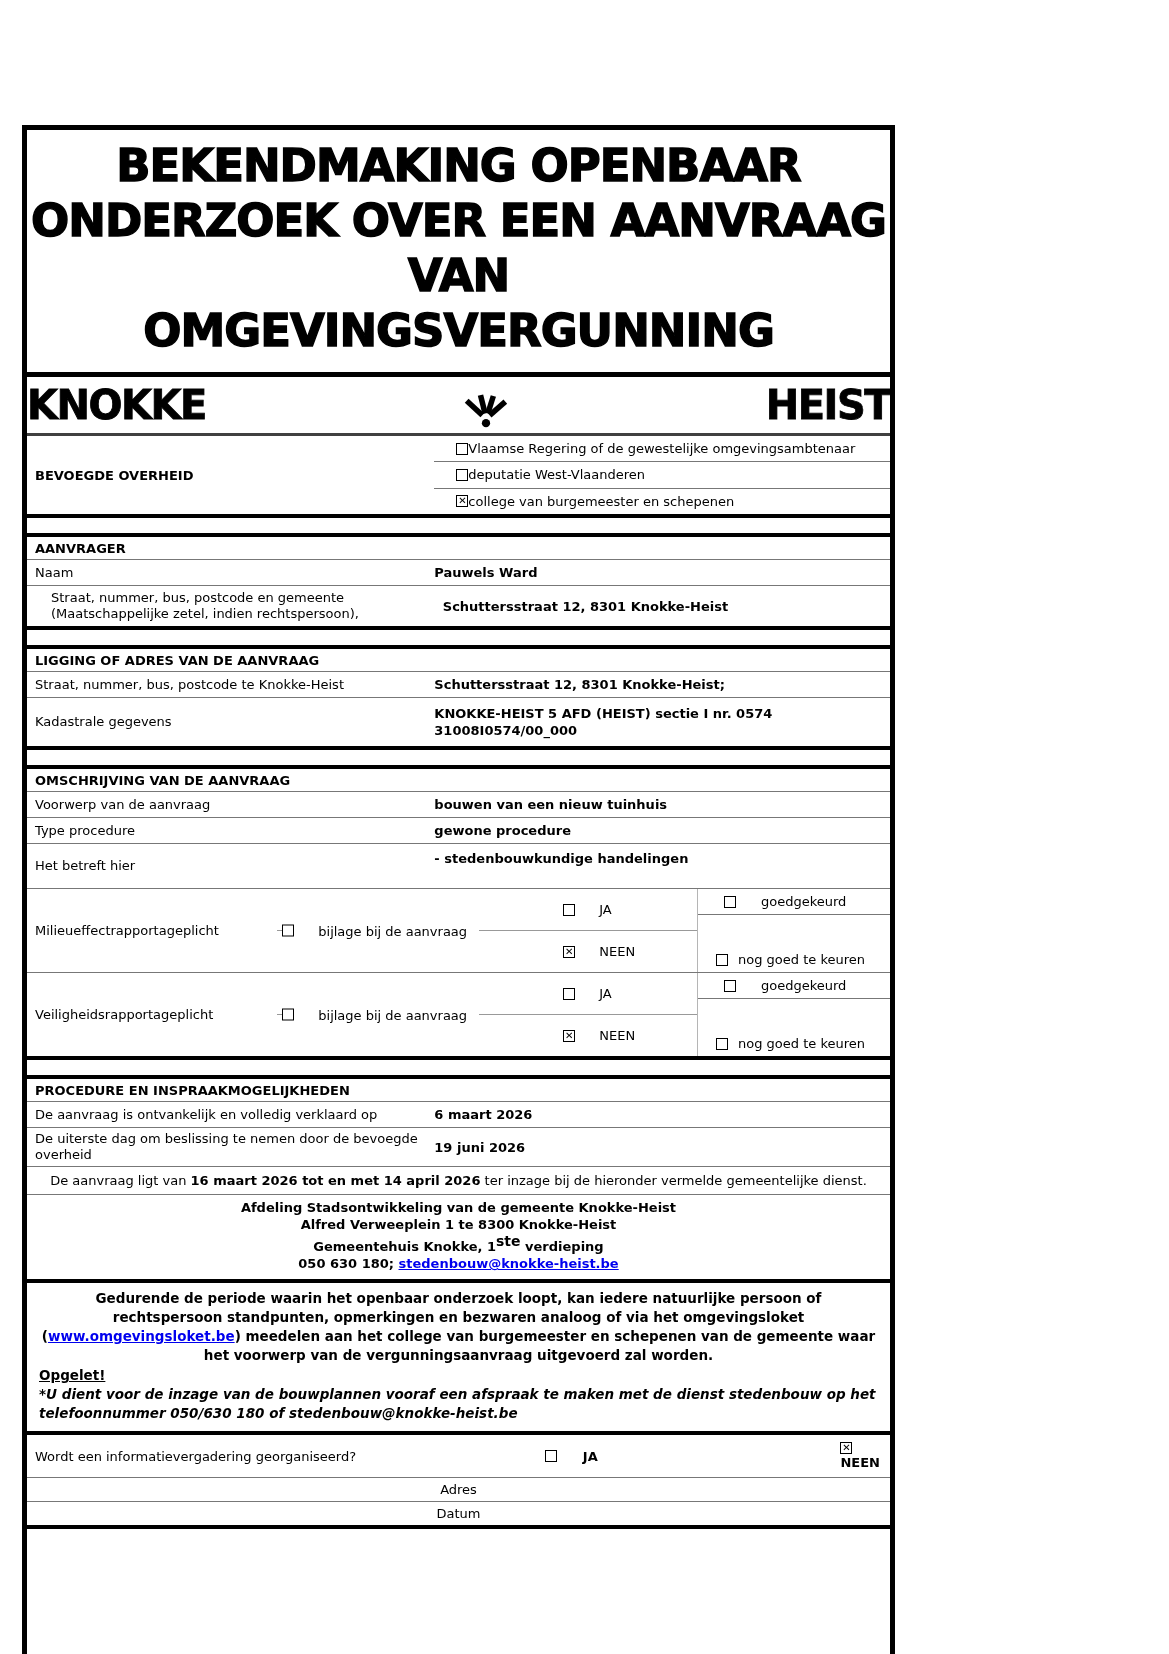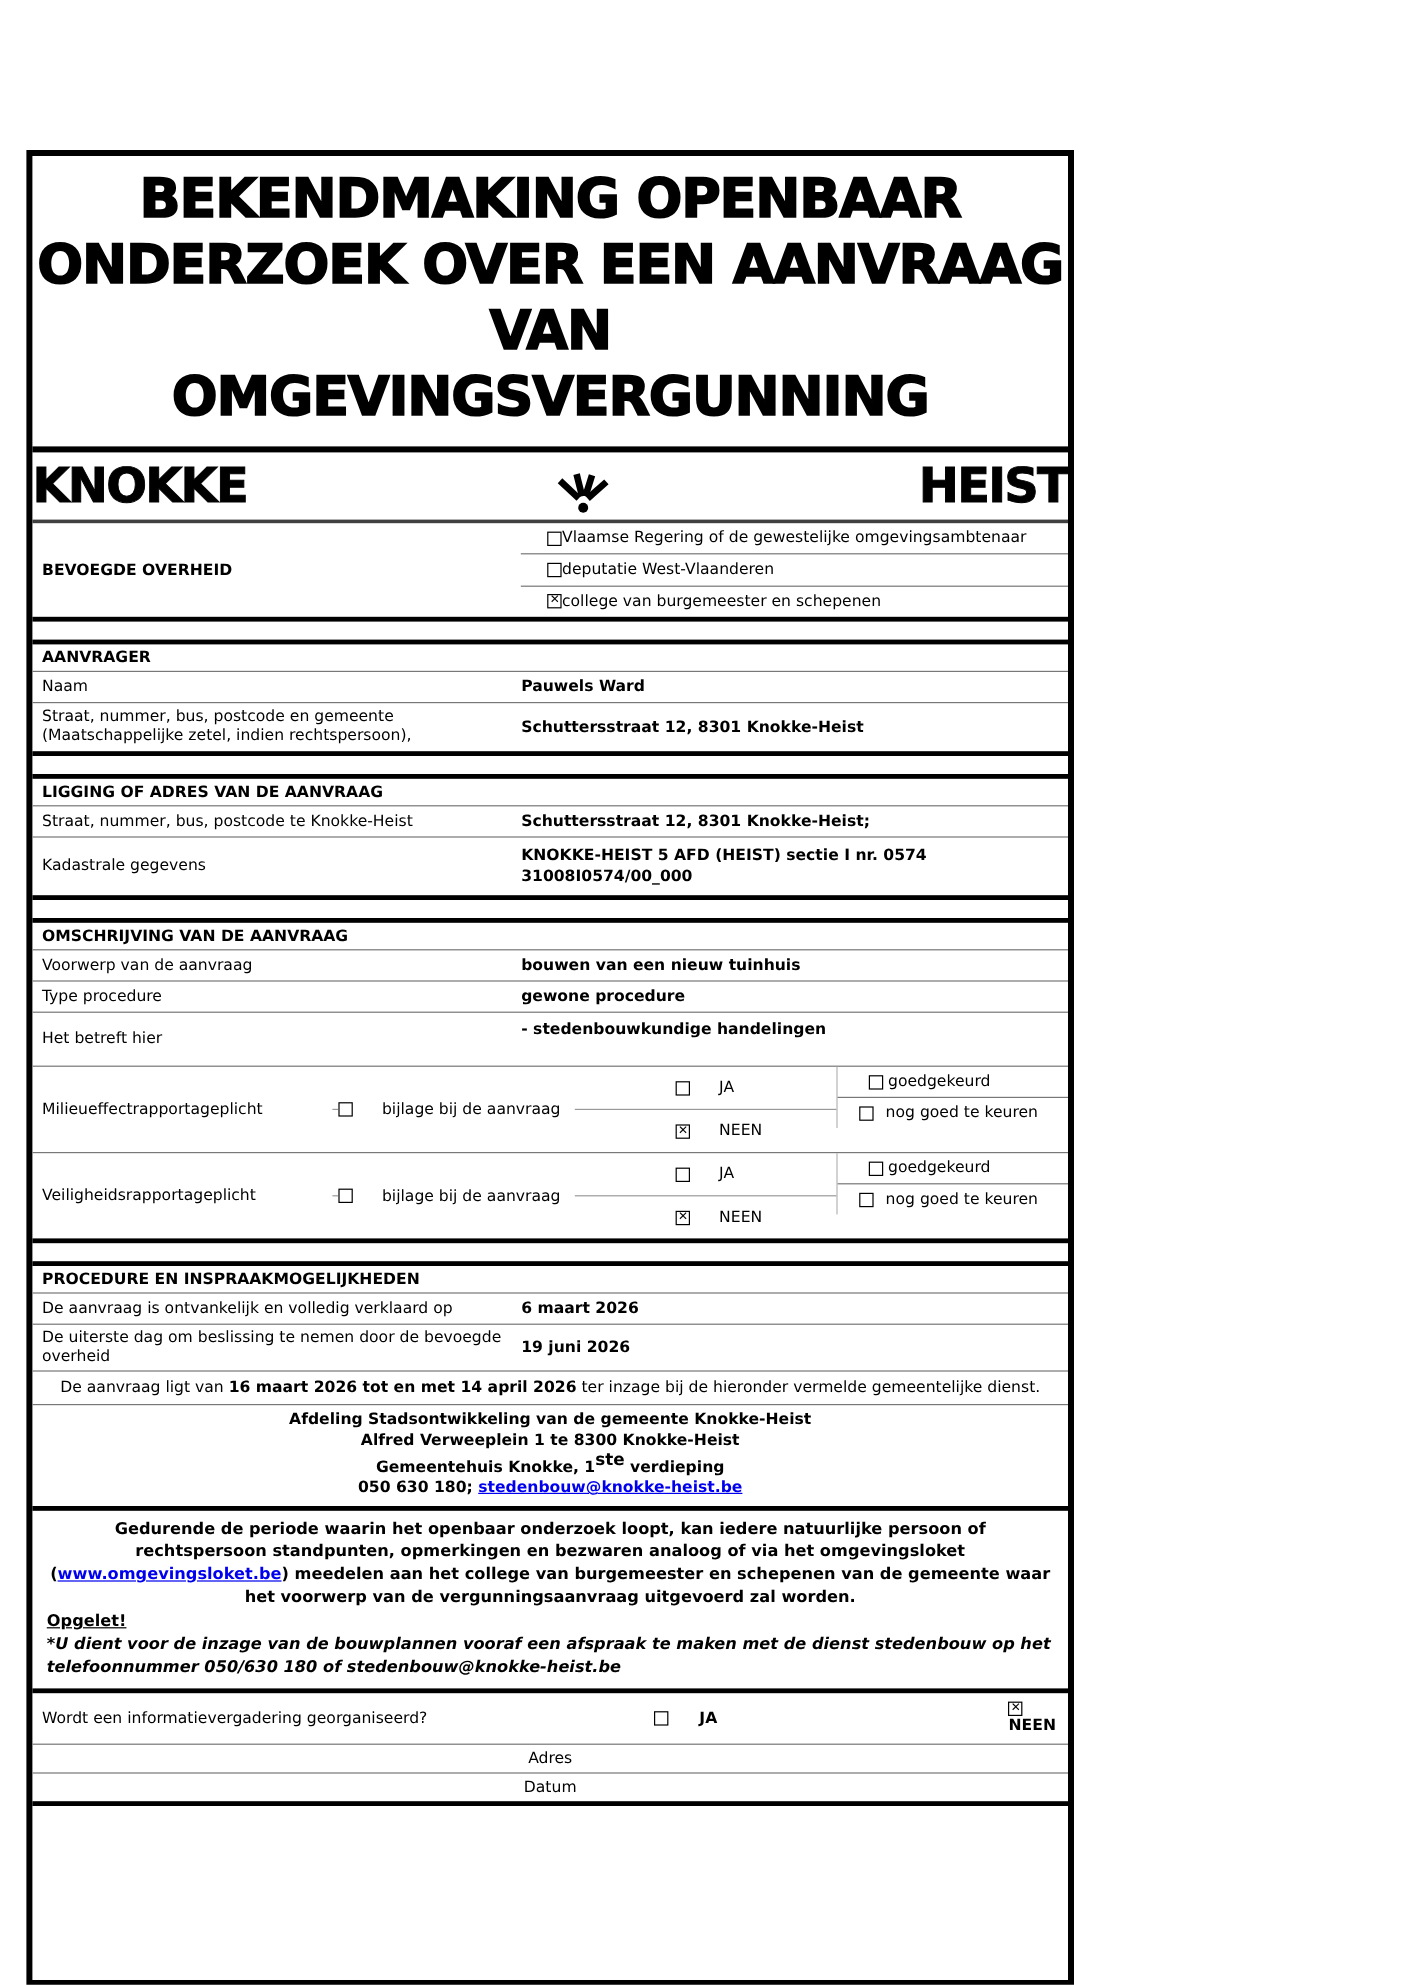--- a/index.html
+++ b/index.html
@@ -41,22 +41,22 @@
   .bev-opt { flex:1; display:flex; align-items:center; padding-left:22px; font-size:13px; }
   .bev-opt + .bev-opt { border-top:1px solid #777; }
   
   .rap { position:relative; display:flex; border-bottom:1px solid #777; min-height:71px; font-size:13px; }
   .rap-label { width:29%; display:flex; align-items:center; padding-left:8px; box-sizing:border-box; }
   .rap-mid { flex:1; position:relative; display:flex; flex-direction:column; }
   .rap-ja, .rap-neen { flex:1; display:flex; align-items:center; gap:24px; padding-left:286px; }
   .rap-ja { border-bottom:1px solid #999; }
   .rap-bijlage { position:absolute; left:5px; top:50%; transform:translateY(-50%); background:#fff; display:flex; align-items:center; gap:24px; padding:4px 12px 4px 0; }
   .rap-right { width:192px; display:flex; flex-direction:column; align-self:flex-start; border-left:1px solid #b5b5b5; }
-  .rr-row { min-height:25px; display:flex; align-items:center; gap:4px; padding-left:26px; border-bottom:1px solid #777; }
-  .rr-row2 { min-height:25px; display:flex; align-items:center; gap:10px; padding-left:18px; }
+  .rr-row { min-height:25px; display:flex; align-items:center; gap:25px; padding-left:26px; border-bottom:1px solid #777; }
+  .rr-row2 { min-height:25px; display:flex; align-items:center; gap:10px; padding-left:18px;margin-top:32px; }
   
   .center-row { display:block; text-align:center; padding:5px 8px; font-size:13px; line-height:17px; border-bottom:1px solid #777; }
   .dienst-block { text-align:center; font-weight:bold; font-size:13px; line-height:17px; padding:4px 0 7px; }
   sup { font-size:14px; }
   
   .notice { padding:6px 12px 8px; font-size:13.5px; }
   .notice-p { font-weight:bold; text-align:center; line-height:19px; }
   .opgelet { font-weight:bold; text-decoration:underline; line-height:20px; }
   .afspraak { font-weight:bold; font-style:italic; line-height:19px; }
   
@@ -110,21 +110,21 @@
     </div>
   </div>
 
   <div class="band"></div>
 
   <div class="sec-header">AANVRAGER</div>
   <div class="frow">
     <div class="fl">Naam</div>
     <div class="fv">Pauwels Ward</div>
   </div>
-  <div class="frow noline" style="min-height:40px;">
+  <div class="frow noline" style="min-height:40px;padding-left:16px;">
     <div class="fl">
       <div>Straat, nummer, bus, postcode en gemeente</div>
       <div>(Maatschappelijke zetel, indien rechtspersoon),</div>
     </div>
     <div class="fv">Schuttersstraat 12, 8301 Knokke-Heist</div>
   </div>
 
   <div class="band"></div>
 
   <div class="sec-header">LIGGING OF ADRES VAN DE AANVRAAG</div>

